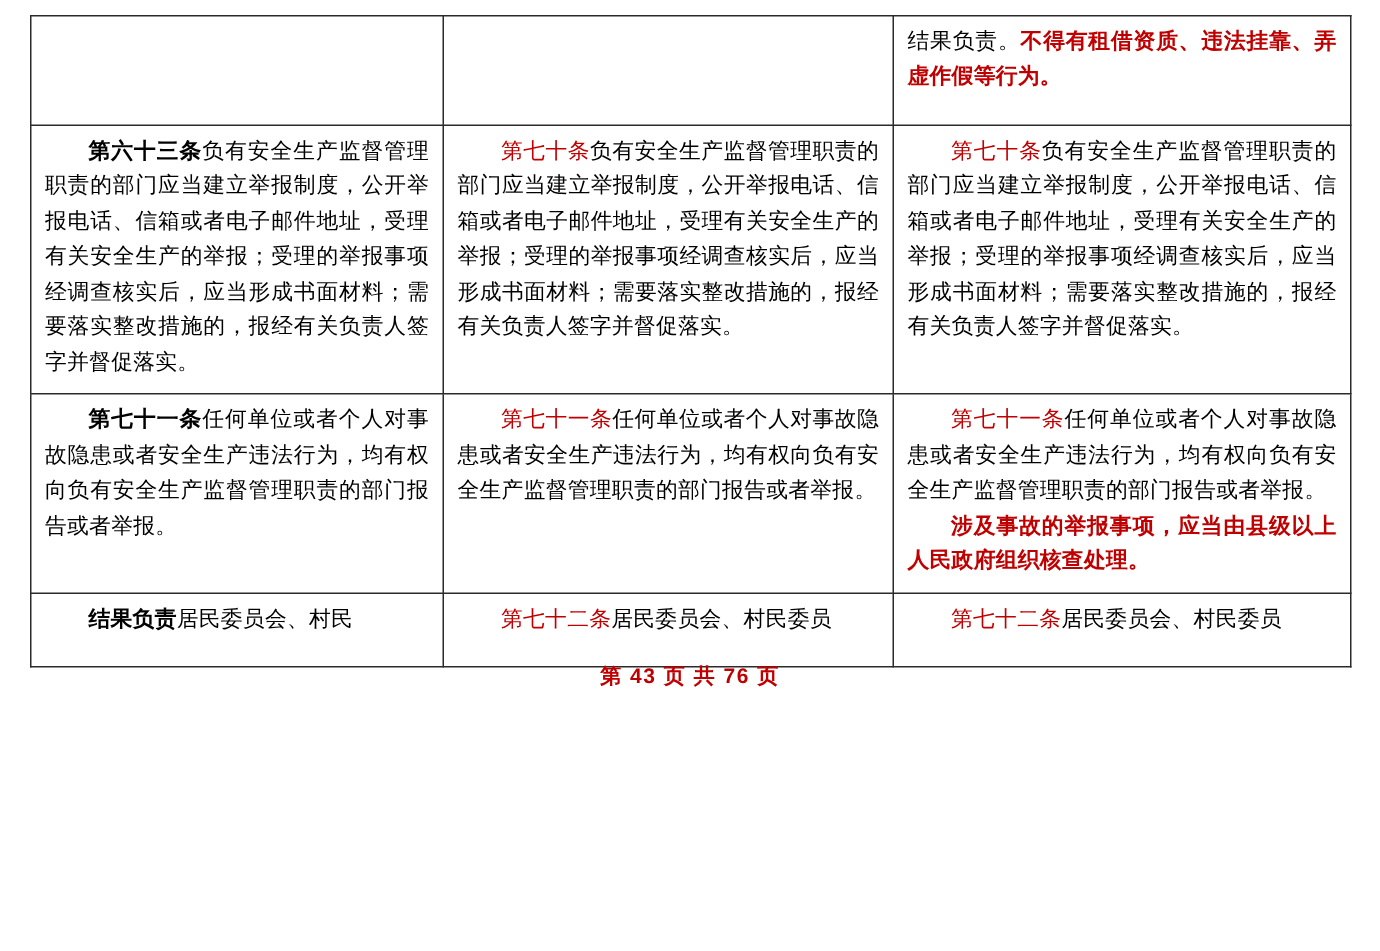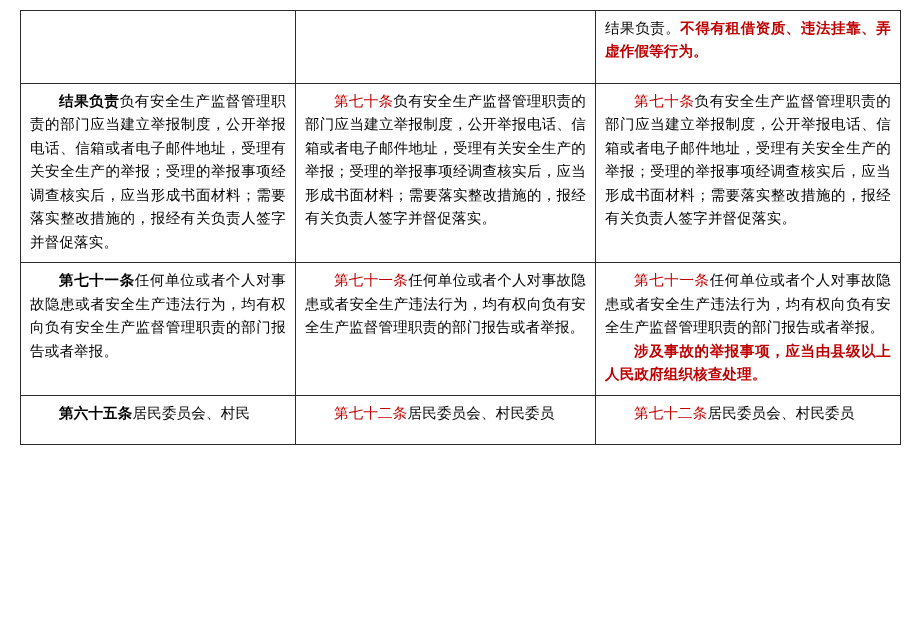--- a/index.html
+++ b/index.html
@@ -106,21 +106,21 @@
         <td class="cell-top">
           <p class="para"></p>
         </td>
         <td class="cell-top">
           <p class="para"><span>结果负责。</span><span class="red">不得有租借资质、违法挂靠、弄虚作假等行为。</span></p>
         </td>
       </tr>
 
       <tr>
         <td>
-          <p class="para indent"><span class="art">结果负责</span><span>负有安全生产监督管理职责的部门应当建立举报制度，公开举报电话、信箱或者电子邮件地址，受理有关安全生产的举报；受理的举报事项经调查核实后，应当形成书面材料；需要落实整改措施的，报经有关负责人签字并督促落实。</span></p>
+          <p class="para indent"><span class="art">第六十三条</span><span>负有安全生产监督管理职责的部门应当建立举报制度，公开举报电话、信箱或者电子邮件地址，受理有关安全生产的举报；受理的举报事项经调查核实后，应当形成书面材料；需要落实整改措施的，报经有关负责人签字并督促落实。</span></p>
         </td>
         <td>
           <p class="para indent"><span class="art-red">第七十条</span><span>负有安全生产监督管理职责的部门应当建立举报制度，公开举报电话、信箱或者电子邮件地址，受理有关安全生产的举报；受理的举报事项经调查核实后，应当形成书面材料；需要落实整改措施的，报经有关负责人签字并督促落实。</span></p>
         </td>
         <td>
           <p class="para indent"><span class="art-red">第七十条</span><span>负有安全生产监督管理职责的部门应当建立举报制度，公开举报电话、信箱或者电子邮件地址，受理有关安全生产的举报；受理的举报事项经调查核实后，应当形成书面材料；需要落实整改措施的，报经有关负责人签字并督促落实。</span></p>
         </td>
       </tr>
 
       <tr>
@@ -131,27 +131,34 @@
           <p class="para indent"><span class="art-red">第七十一条</span><span>任何单位或者个人对事故隐患或者安全生产违法行为，均有权向负有安全生产监督管理职责的部门报告或者举报。</span></p>
         </td>
         <td>
           <p class="para indent"><span class="art-red">第七十一条</span><span>任何单位或者个人对事故隐患或者安全生产违法行为，均有权向负有安全生产监督管理职责的部门报告或者举报。</span></p>
           <p class="para indent red">涉及事故的举报事项，应当由县级以上人民政府组织核查处理。</p>
         </td>
       </tr>
 
       <tr class="clip-row last-row">
         <td>
-          <p class="para indent"><span class="art">第六十五条</span><span>居民委员会、村民</span></p>
+          <p class="para indent"><span class="art">结果负责</span><span>居民委员会、村民</span></p>
         </td>
         <td>
           <p class="para indent"><span class="art-red">第七十二条</span><span>居民委员会、村民委员</span></p>
         </td>
         <td>
           <p class="para indent"><span class="art-red">第七十二条</span><span>居民委员会、村民委员</span></p>
         </td>
       </tr>
 
     </tbody>
   </table>
 
+  <div class="footer">
+    <span>第</span>
+    <span class="pg-num">43</span>
+    <span>页 共</span>
+    <span class="pg-num">76</span>
+    <span>页</span>
+  </div>
 
 </div>
 
 </body></html>

